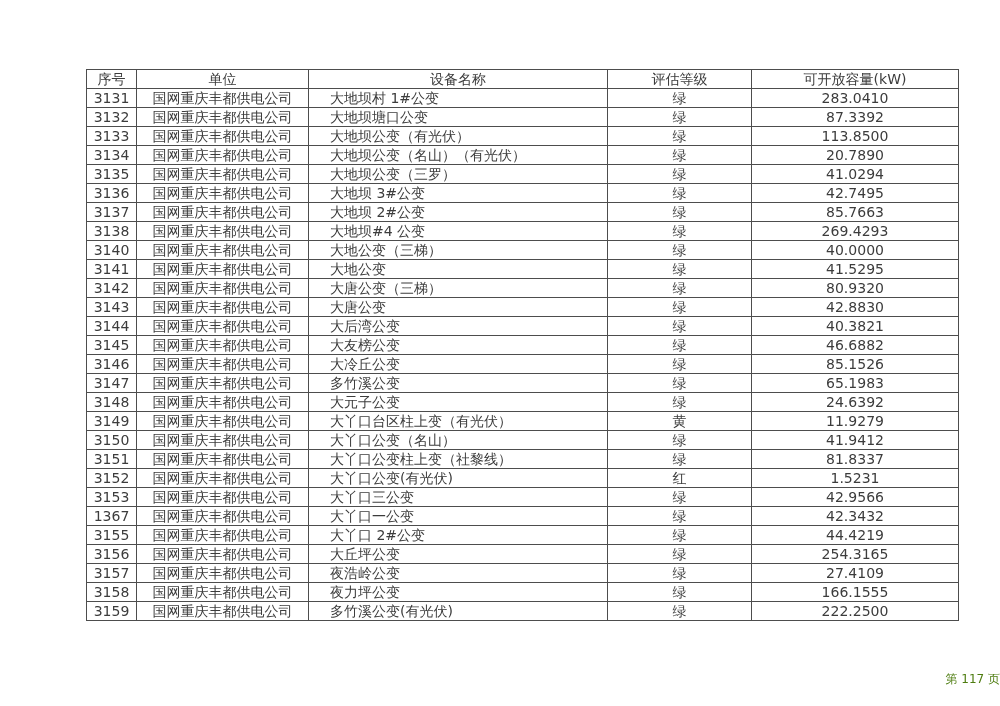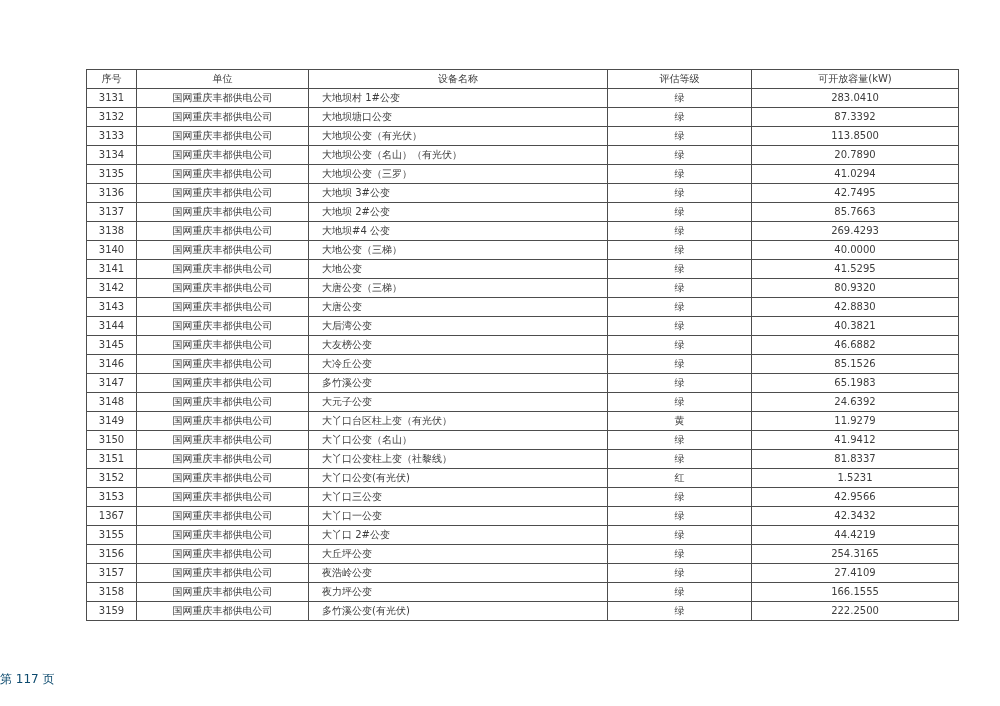--- a/index.html
+++ b/index.html
@@ -16,48 +16,48 @@
     color: #3c3c3c;
     overflow: hidden;
   }
   table.capacity-table {
     position: absolute;
     left: 86px;
     top: 69px;
     width: 827px;
     border-collapse: collapse;
     table-layout: fixed;
-    font-size: 10px;
+    font-size: 14px;
     color: #3c3c3c;
   }
   table.capacity-table th,
   table.capacity-table td {
     border: 1px solid #4d4d4d;
     height: 18px;
     line-height: 18px;
     padding: 0 4px;
     text-align: center;
     font-weight: normal;
     white-space: nowrap;
     overflow: hidden;
   }
   table.capacity-table .col-no       { width: 41px;  }
   table.capacity-table .col-unit     { width: 163px; }
-  table.capacity-table .col-device   { width: 290px; text-align: left; padding-left: 13px; }
+  table.capacity-table .col-device   { width: 290px; text-align: left; padding-left: 21px; }
   table.capacity-table .col-grade    { width: 135px; }
   table.capacity-table .col-capacity { width: 198px; }
   table.capacity-table th.col-device { text-align: center; padding-left: 4px; }
   .footer {
     position: absolute;
     left: 0;
     top: 671px;
     width: 1000px;
-    text-align: left;
+    text-align: right;
     font-size: 12px;
-    color: #0c4a6e;
+    color: #4d7c0f;
   }
 </style>
 </head>
 <body>
 
 <div class="page">
 
   <table class="capacity-table">
     <thead>
       <tr>

